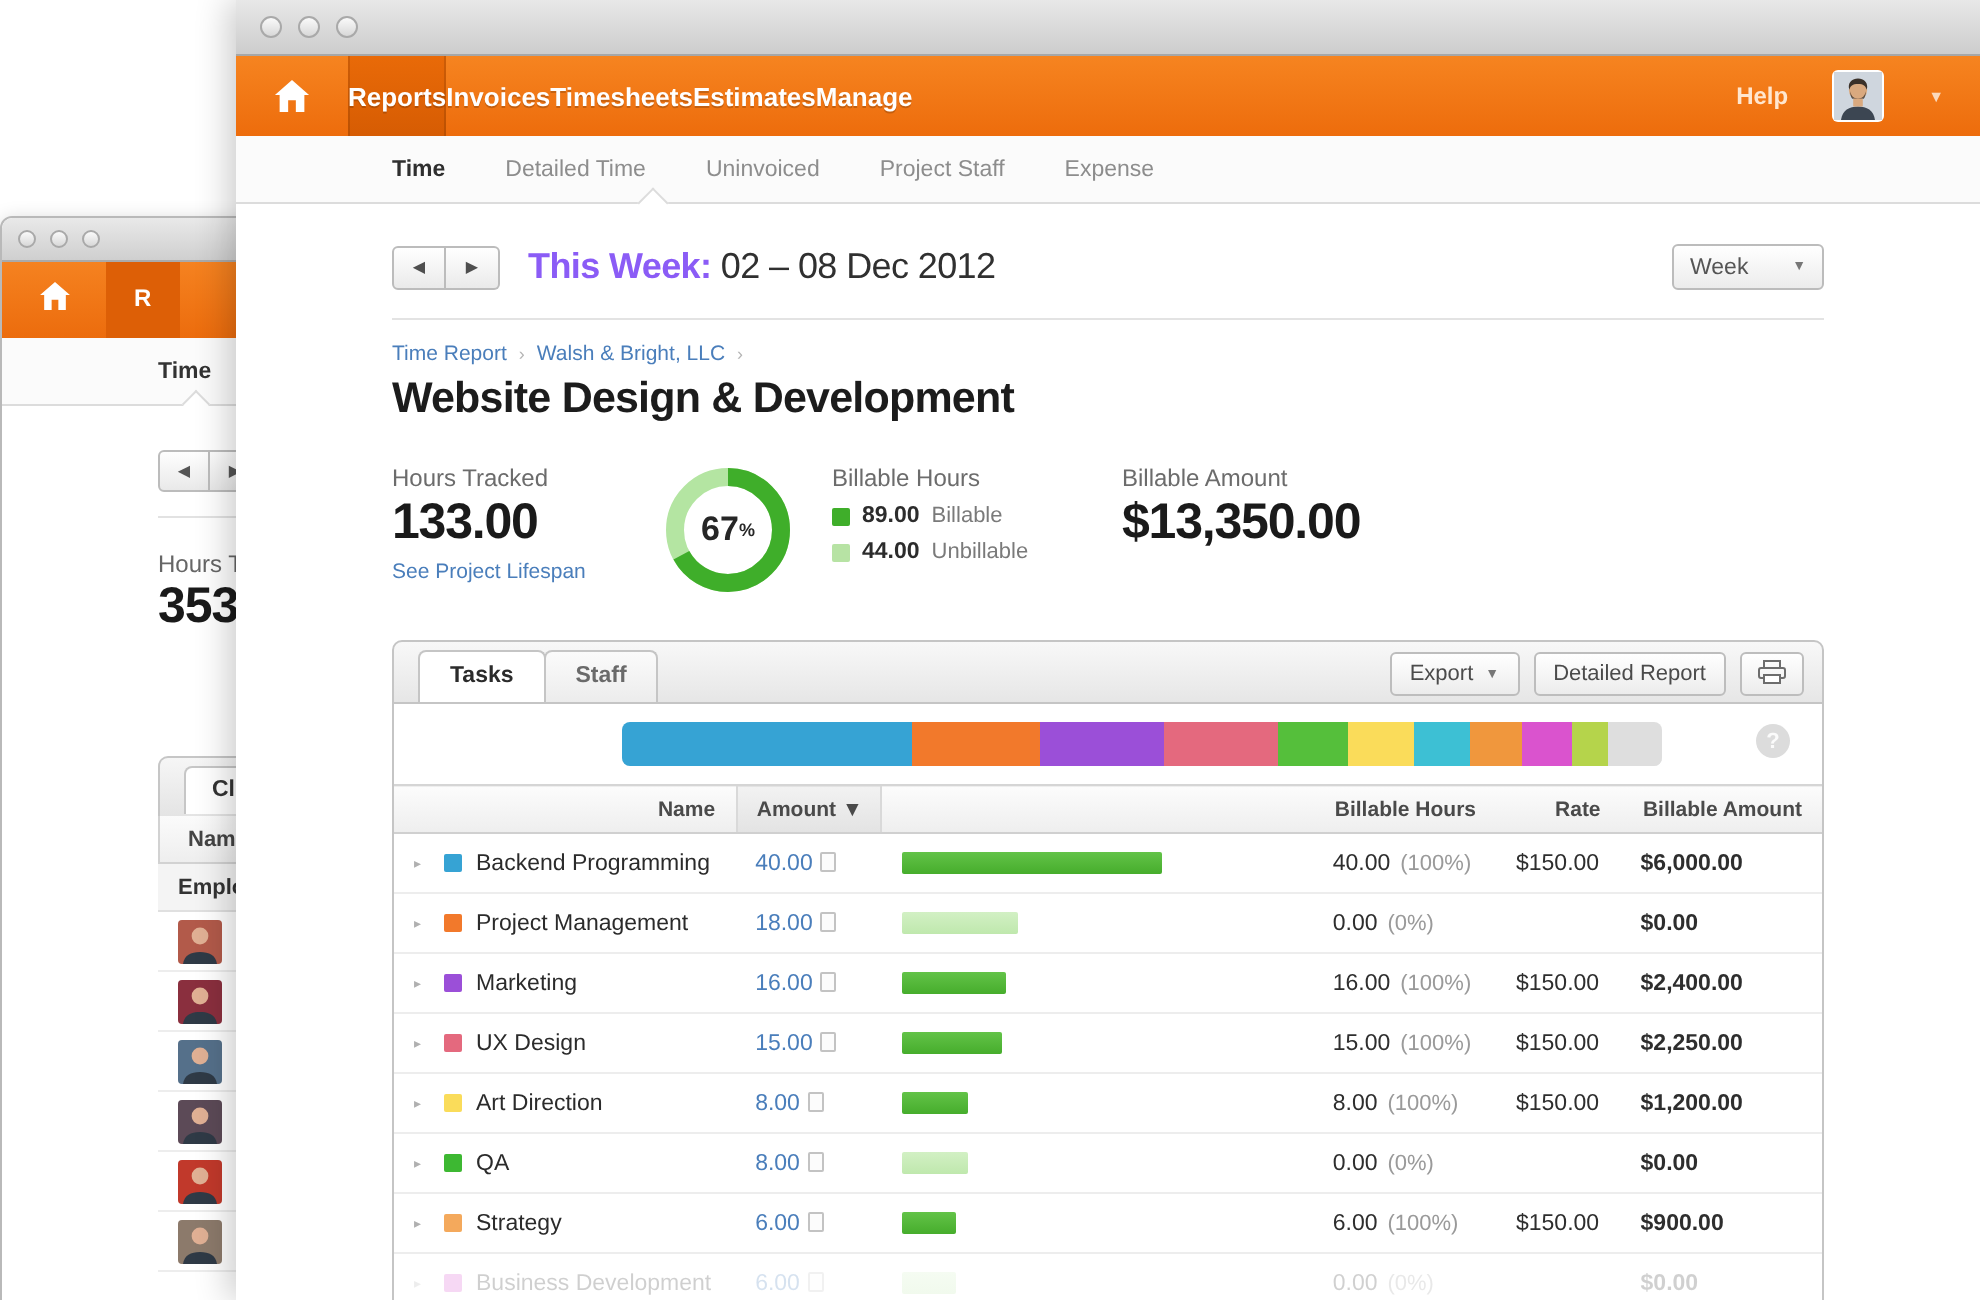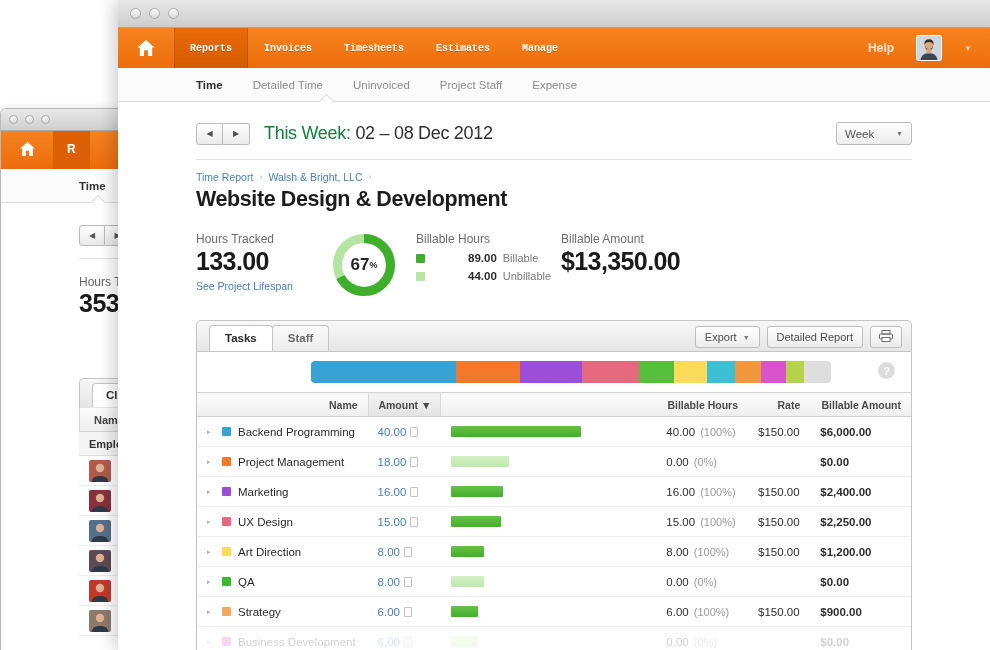--- a/index.html
+++ b/index.html
@@ -123,24 +123,23 @@
     height: 40px;
     background: linear-gradient(#f68420, #ed6c0c);
     display: flex; align-items: stretch;
     position: relative;
   }
   .nav-home {
     width: 56px; display: flex; align-items: center; justify-content: center;
     color: #fff;
   }
   .nav-item {
-    display: flex; align-items: center; padding: 0 16px;
-    color: #fff; font-size: 10px; font-weight: bold;
+    display: flex; align-items: center; padding: 0 0;
+    color: #fff; font-size: 13px; font-weight: bold;
     text-shadow: 0 1px 0 rgba(0,0,0,0.18);
-    font-family: Liberation Mono, monospace;
   }
   .nav-item.active {
     background: linear-gradient(#e96a08, #d65c03);
     box-shadow: inset 1px 0 0 rgba(0,0,0,0.12), inset -1px 0 0 rgba(0,0,0,0.12);
   }
   .nav-right {
     margin-left: auto; display: flex; align-items: center;
     padding-right: 18px; gap: 22px;
   }
   .nav-help { color: #ffe6cf; font-size: 12px; font-weight: bold; }
@@ -174,21 +173,21 @@
   .arrowbtn {
     width: 27px; height: 22px;
     background: linear-gradient(#ffffff, #eaeaea);
     border: 1px solid #bcbcbc;
     display: flex; align-items: center; justify-content: center;
     font-size: 8px; color: #4f4f4f;
   }
   .arrowbtn:first-child { border-radius: 3px 0 0 3px; }
   .arrowbtn:last-child { border-radius: 0 3px 3px 0; border-left: none; }
   .datetitle { font-size: 18px; color: #303030; letter-spacing: -0.3px; }
-  .datetitle b { font-weight: normal; color: #15803d; }
+  .datetitle b { font-weight: bold; color: #8b5cf6; }
   .weekselect {
     margin-left: auto;
     width: 76px; height: 23px;
     background: linear-gradient(#ffffff, #ececec);
     border: 1px solid #bcbcbc; border-radius: 3px;
     display: flex; align-items: center; justify-content: space-between;
     padding: 0 8px; font-size: 11.5px; color: #555;
   }
   .weekselect .cc { font-size: 7px; color: #777; }
 
@@ -214,21 +213,21 @@
   .donut { position: relative; width: 66px; height: 66px; }
   .donut-pct {
     position: absolute; inset: 0; display: flex;
     align-items: center; justify-content: center;
     font-size: 17px; font-weight: bold; color: #262626;
   }
   .donut-pct sup { font-size: 9px; top: -0.5em; }
   .billable-block { width: 145px; }
   .legend { display: flex; align-items: center; gap: 6px; margin-top: 6px; }
   .legend-sw { width: 9px; height: 9px; border-radius: 1px; flex: none; }
-  .legend-v { font-size: 11.5px; font-weight: bold; color: #2c2c2c; margin-left: 37px; }
+  .legend-v { font-size: 11.5px; font-weight: bold; color: #2c2c2c; }
   .legend-t { font-size: 11px; color: #7a7a7a; }
   .stat-amt { width: 182px; }
   .stat-unin { width: 180px; }
 
   
   .panel { margin-top: 22px; position: relative; }
   .tabstrip {
     height: 32px;
     background: linear-gradient(#f8f8f8, #e6e6e6);
     border: 1px solid #c5c5c5;

